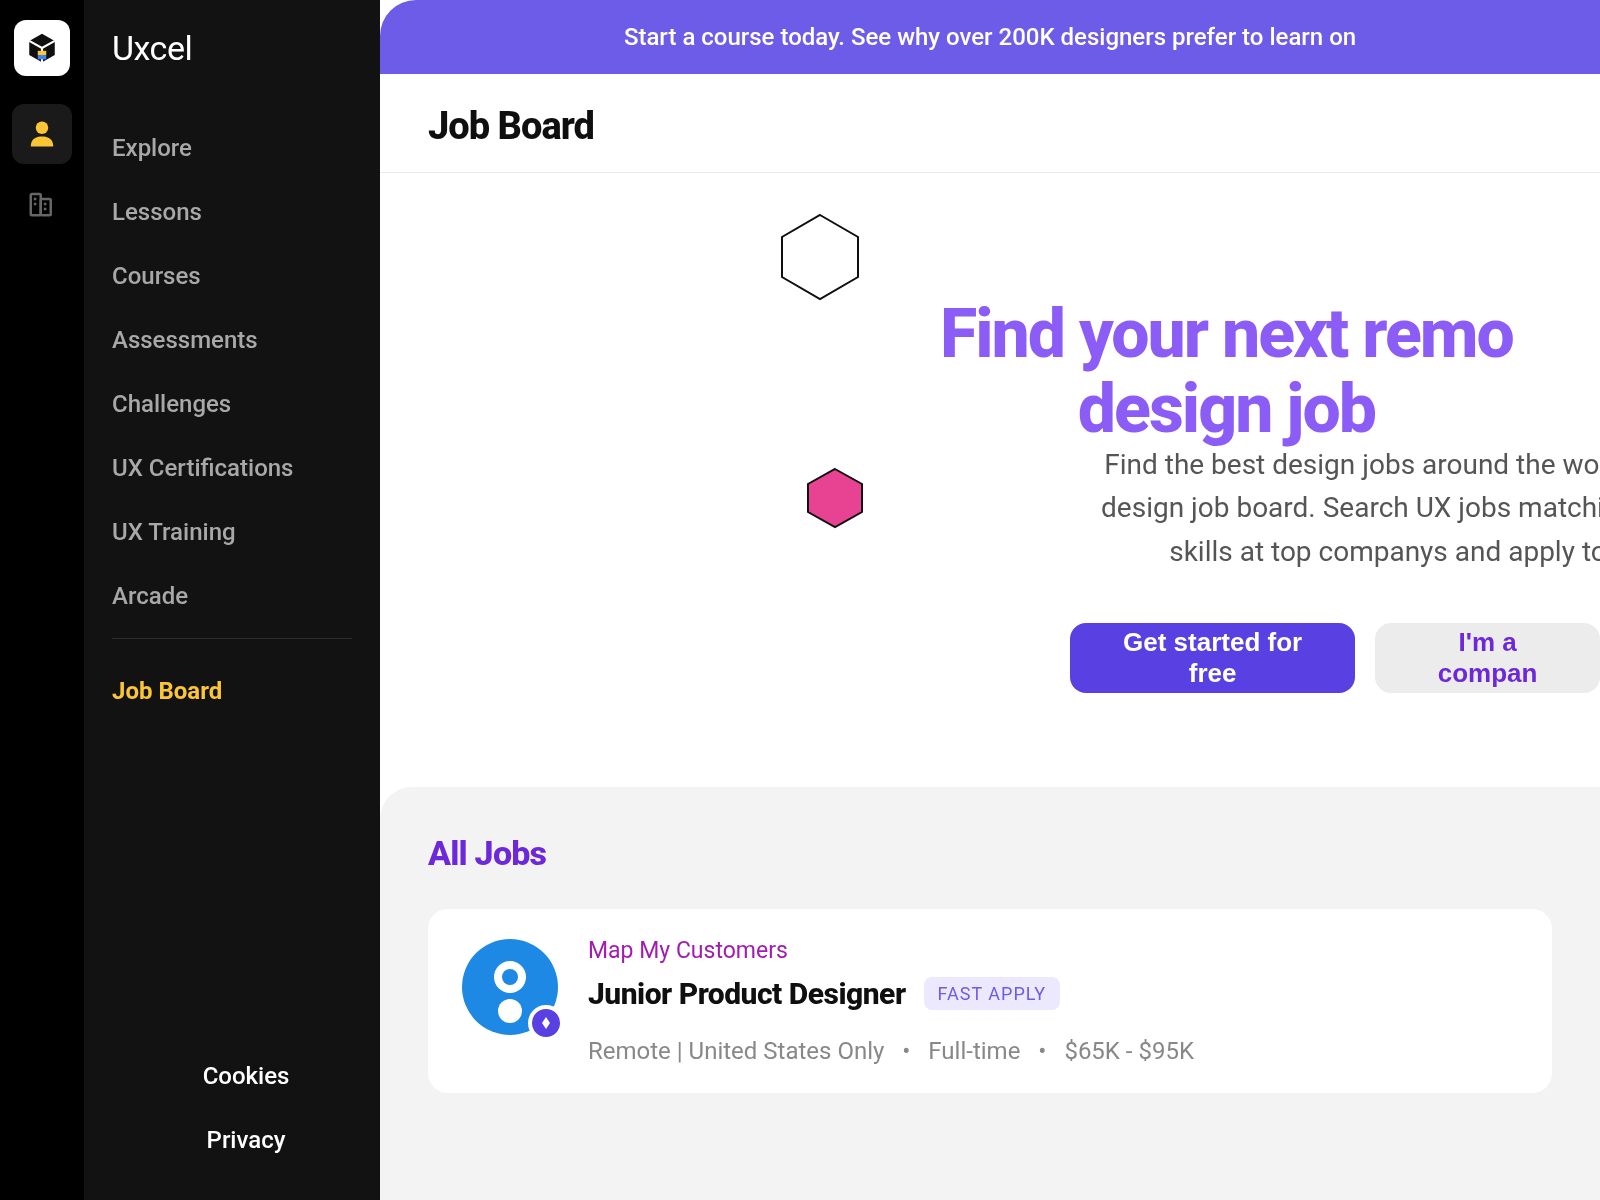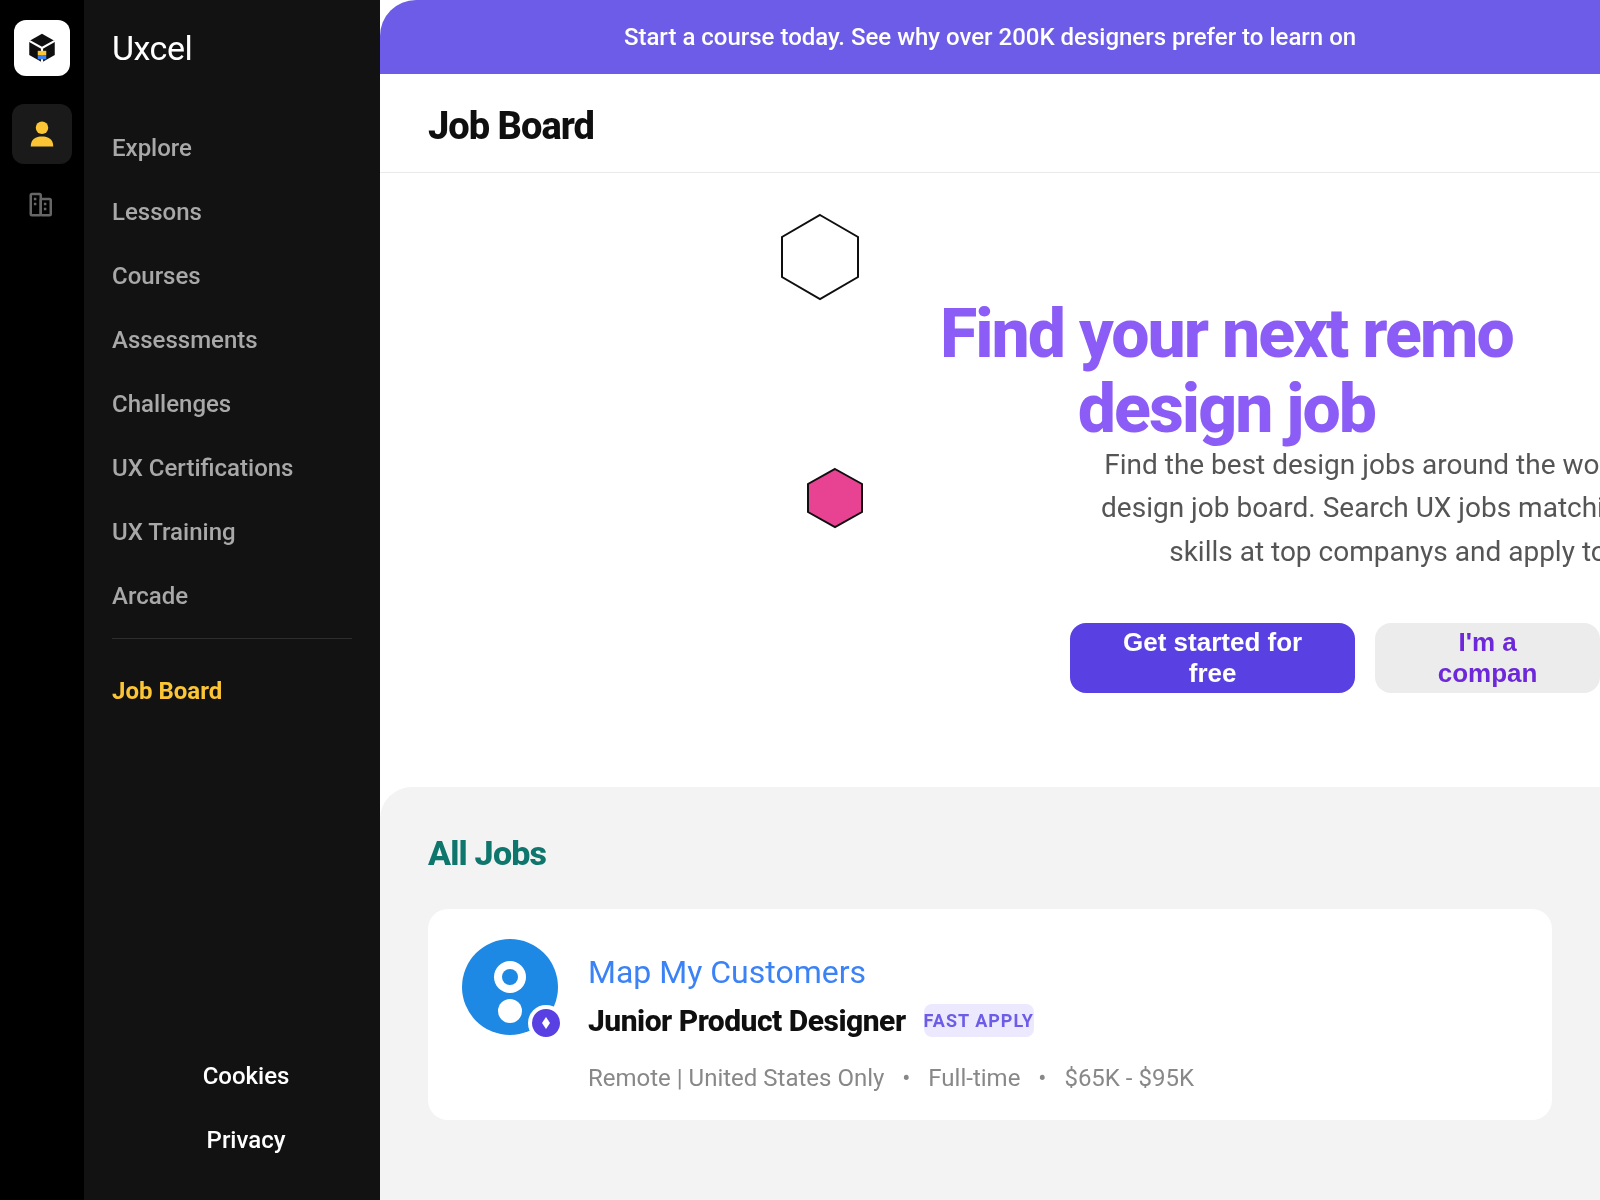--- a/index.html
+++ b/index.html
@@ -172,64 +172,63 @@
 
 .alljobs {
   background: #f3f3f3;
   border-top-left-radius: 32px;
   padding: 46px 48px 48px 48px;
   flex: 1;
 }
 .alljobs-title {
   font-size: 34px;
   font-weight: 800;
-  color: #0f766e;
+  color: #6d28d9;
   letter-spacing: -0.8px;
   margin-bottom: 36px;
 }
 .job-card {
   background: #fff;
   border-radius: 20px;
   padding: 28px 32px;
   display: flex;
   align-items: flex-start;
   gap: 28px;
 }
 .job-logo {
   width: 100px;
   height: 100px;
   position: relative;
   flex-shrink: 0;
 }
 .job-body { flex: 1; }
 .job-company {
-  font-size: 32px;
-  color: #3b82f6;
+  font-size: 23px;
+  color: #a21caf;
   margin-bottom: 12px;
-  margin-top: 16px;
 }
 .job-title-row {
   display: flex;
   align-items: center;
   gap: 18px;
   margin-bottom: 26px;
 }
 .job-title {
   font-size: 30px;
   font-weight: 800;
   color: #0f0f0f;
   letter-spacing: -0.5px;
 }
 .badge {
   background: #ece9ff;
   color: #6c5ce7;
   font-size: 18px;
-  font-weight: 700;
+  font-weight: 400;
   letter-spacing: 1px;
-  padding: 6px 0;
+  padding: 6px 14px;
   border-radius: 8px;
 }
 .job-meta {
   font-size: 24px;
   color: #888;
 }
 .job-meta .sep { margin: 0 12px; }
 </style>
 </head>
 <body>

